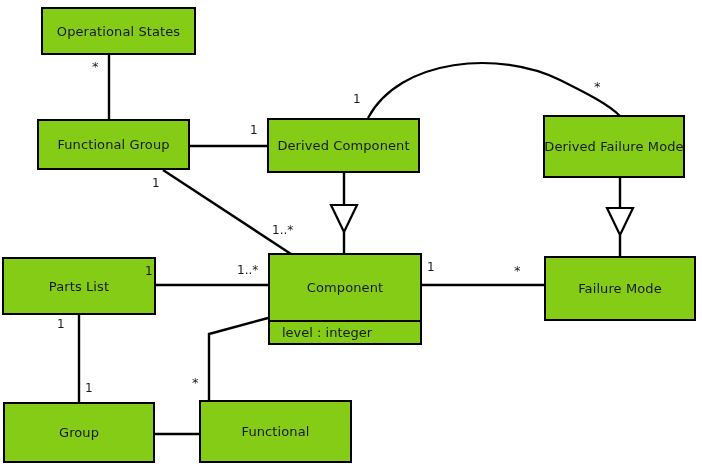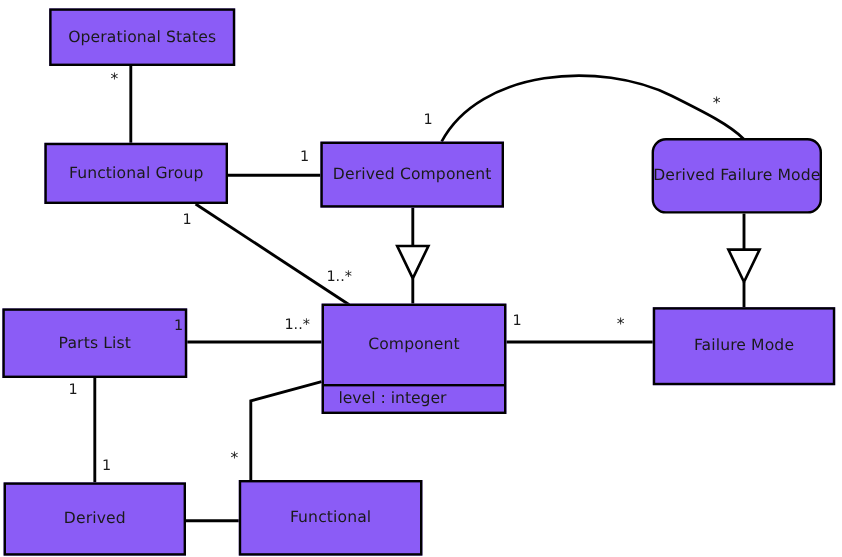--- a/index.html
+++ b/index.html
@@ -21,21 +21,21 @@
     left: 0;
     top: 0;
     width: 702px;
     height: 464px;
     pointer-events: none;
   }
   .uml-class {
     position: absolute;
     box-sizing: border-box;
     border: 2px solid #000000;
-    background: #8b5cf6;
+    background: #84cc16;
     display: flex;
     flex-direction: column;
     z-index: 2;
   }
   .uml-name-compartment {
     flex: 1 1 auto;
     display: flex;
     align-items: center;
     justify-content: center;
     font-size: 13px;
@@ -131,38 +131,38 @@
   </div>
 
   <div class="uml-class" style="left:267px; top:118px; width:153px; height:55px;">
     <div class="uml-name-compartment">Derived Component</div>
   </div>
 
   <div class="uml-class" style="left:37px; top:119px; width:153px; height:51px;">
     <div class="uml-name-compartment">Functional Group</div>
   </div>
 
-  <div class="uml-class" style="left:543px; top:115px; width:142px; height:63px;border-radius:12px;">
+  <div class="uml-class" style="left:543px; top:115px; width:142px; height:63px;">
     <div class="uml-name-compartment">Derived Failure Mode</div>
   </div>
 
   <div class="uml-class" style="left:268px; top:253px; width:154px; height:92px;">
     <div class="uml-name-compartment" style="height:65px; flex:0 0 65px;">Component</div>
     <div class="uml-attr-compartment" style="height:27px;">level : integer</div>
   </div>
 
   <div class="uml-class" style="left:2px; top:257px; width:154px; height:58px;">
     <div class="uml-name-compartment">Parts List</div>
   </div>
 
   <div class="uml-class" style="left:544px; top:256px; width:152px; height:65px;">
     <div class="uml-name-compartment">Failure Mode</div>
   </div>
 
   <div class="uml-class" style="left:3px; top:402px; width:152px; height:61px;">
-    <div class="uml-name-compartment">Derived</div>
+    <div class="uml-name-compartment">Group</div>
   </div>
 
   <div class="uml-class" style="left:199px; top:400px; width:153px; height:63px;">
     <div class="uml-name-compartment">Functional</div>
   </div>
 
 </div>
 
 </body></html>

